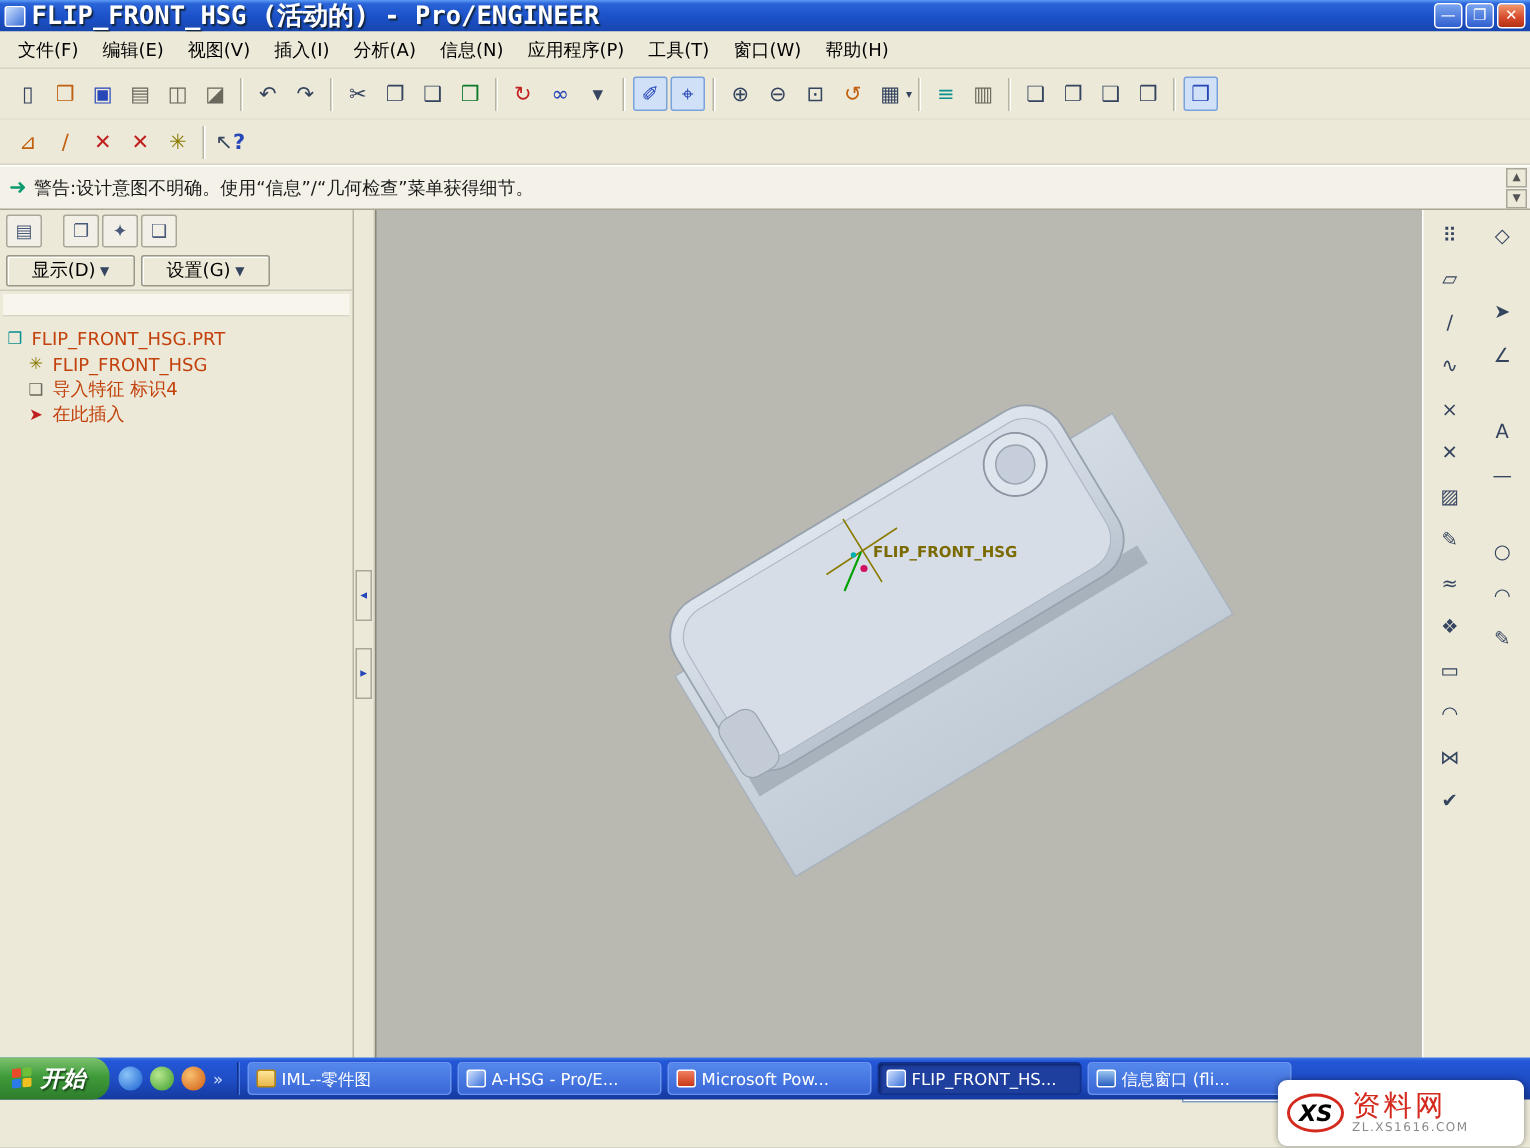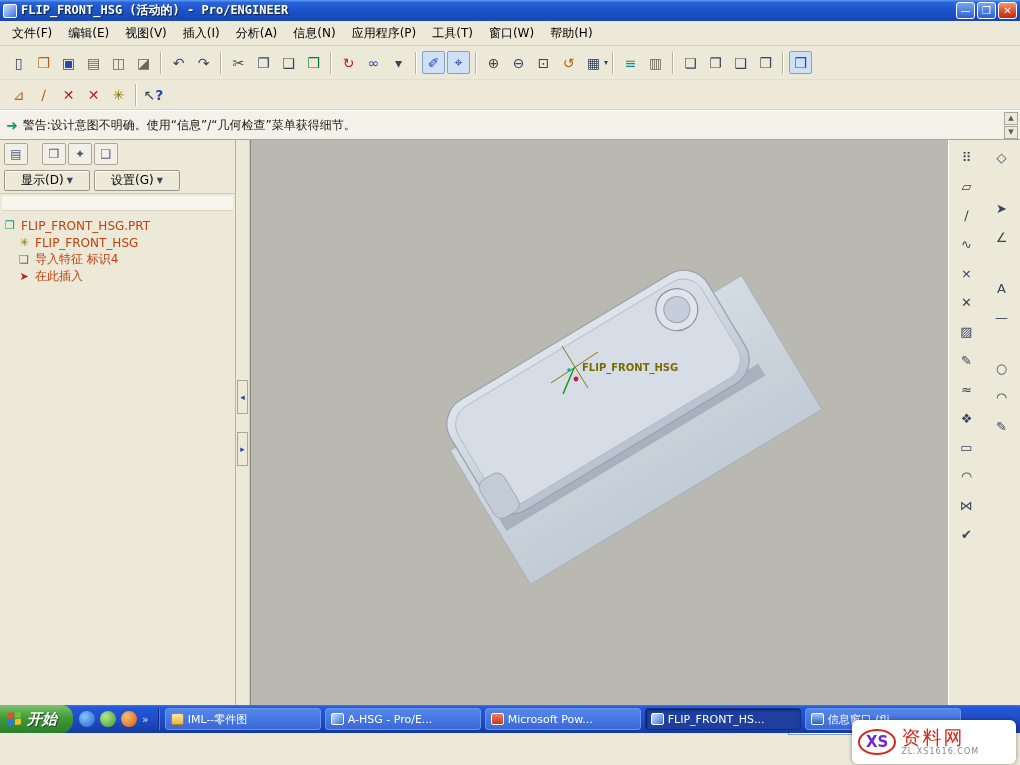--- a/index.html
+++ b/index.html
@@ -6,21 +6,21 @@
   html,body { width:1020px; height:765px; overflow:hidden; }
   body { font-family:"DejaVu Sans","Liberation Sans",sans-serif; font-size:12px; background:#ECE9D8; position:relative; }
   #app { position:absolute; inset:0; width:1020px; height:765px; }
 
   
   .titlebar { position:absolute; left:0; top:0; width:1020px; height:21px;
     background:linear-gradient(180deg,#5c9cf5 0%,#2a63d8 12%,#1b50c8 55%,#1746ad 100%);
     display:flex; align-items:center; padding:0 3px; color:#fff; }
   .app-icon { width:14px; height:14px; margin-right:4px; border:1px solid #fff;
     background:linear-gradient(135deg,#cfe2ff,#3a6fd8); border-radius:2px; }
-  .title-text { font-family:"DejaVu Sans Mono","Liberation Mono",monospace; font-weight:bold; font-size:12px;
+  .title-text { font-family:"DejaVu Sans Mono","Liberation Mono",monospace; font-weight:bold; font-size:17px;
     text-shadow:1px 1px 1px #123; white-space:nowrap; flex:1; }
   .win-btns { display:flex; gap:2px; }
   .win-btn { width:19px; height:17px; border:1px solid #fff; border-radius:3px; color:#fff;
     font-size:10px; line-height:15px; text-align:center;
     background:linear-gradient(180deg,#7aa4ef,#2f5fd0); }
   .win-btn.close { background:linear-gradient(180deg,#f3996f,#d6492a 60%,#b23016); }
 
   
   .menubar { position:absolute; left:0; top:21px; width:1020px; height:25px;
     background:#ECE9D8; border-bottom:1px solid #d8d4c4; display:flex; align-items:center; padding-left:4px; }
@@ -98,35 +98,35 @@
   .start-btn { height:28px; padding:0 16px 0 8px; display:flex; align-items:center; gap:5px;
     background:linear-gradient(180deg,#7ec26e,#3f9b3a 45%,#2e7d2b);
     border-radius:0 12px 12px 0; color:#fff; font-style:italic; font-weight:bold; font-size:15px;
     text-shadow:1px 1px 1px #1a4a1a; }
   .flag { width:14px; height:14px; display:grid; grid-template-columns:6px 6px; grid-template-rows:6px 6px; gap:1px; transform:skewY(-6deg); }
   .flag span { border-radius:1px; }
   .ql { display:flex; align-items:center; gap:5px; padding:0 6px; }
   .ql-icon { width:16px; height:16px; border-radius:50%; }
   .ql-chev { color:#cfe0ff; font-size:11px; }
   .tb-sep { width:2px; height:22px; border-left:1px solid #12308a; border-right:1px solid #4a7ae8; margin:0 3px; }
-  .task-btn { width:156px; height:22px; margin:0 2px; border-radius:3px;
+  .task-btn { width:136px; height:22px; margin:0 2px; border-radius:3px;
     background:linear-gradient(180deg,#5588ea,#3a68d8); border:1px solid #6a94ee;
     display:flex; align-items:center; gap:4px; padding:0 5px; color:#fff; font-size:11px; white-space:nowrap; overflow:hidden; }
   .task-btn.pressed { background:#1e3f9e; border-color:#12308a; box-shadow:inset 1px 1px 2px #0a1f60; }
   .task-ic { width:13px; height:12px; flex:0 0 auto; border-radius:2px; }
   .ic-folder { background:linear-gradient(180deg,#ffe69a,#e8b84a); border:1px solid #b8860b; }
   .ic-proe { background:linear-gradient(135deg,#cfe2ff,#3a6fd8); border:1px solid #fff; }
   .ic-ppt { background:linear-gradient(180deg,#f08060,#c83818); border:1px solid #fff; }
   .ic-info { background:linear-gradient(180deg,#9ac4f0,#2a60c0); border:1px solid #fff; }
   .task-label { overflow:hidden; text-overflow:ellipsis; }
 
   
   .watermark { position:absolute; left:852px; top:720px; width:164px; height:44px; background:#fff;
     border-radius:6px; box-shadow:0 0 4px rgba(0,0,0,.4); z-index:60; display:flex; align-items:center; padding:2px 6px; gap:5px; }
-  .wm-xs { color:#6d28d9; font-weight:bold; font-size:15px; border:2px solid #d42a1e;
+  .wm-xs { color:#000000; font-weight:bold; font-style:italic; font-size:15px; border:2px solid #d42a1e;
     border-radius:50%; padding:2px 6px; }
   .wm-right { display:flex; flex-direction:column; line-height:1.1; }
   .wm-brand { color:#d42a1e; font-weight:normal; font-size:19px; letter-spacing:2px; }
   .wm-url { color:#8a8a8a; font-size:8px; letter-spacing:1px; }
 </style>
 </head>
 <body>
 
 <div id="app">
 

